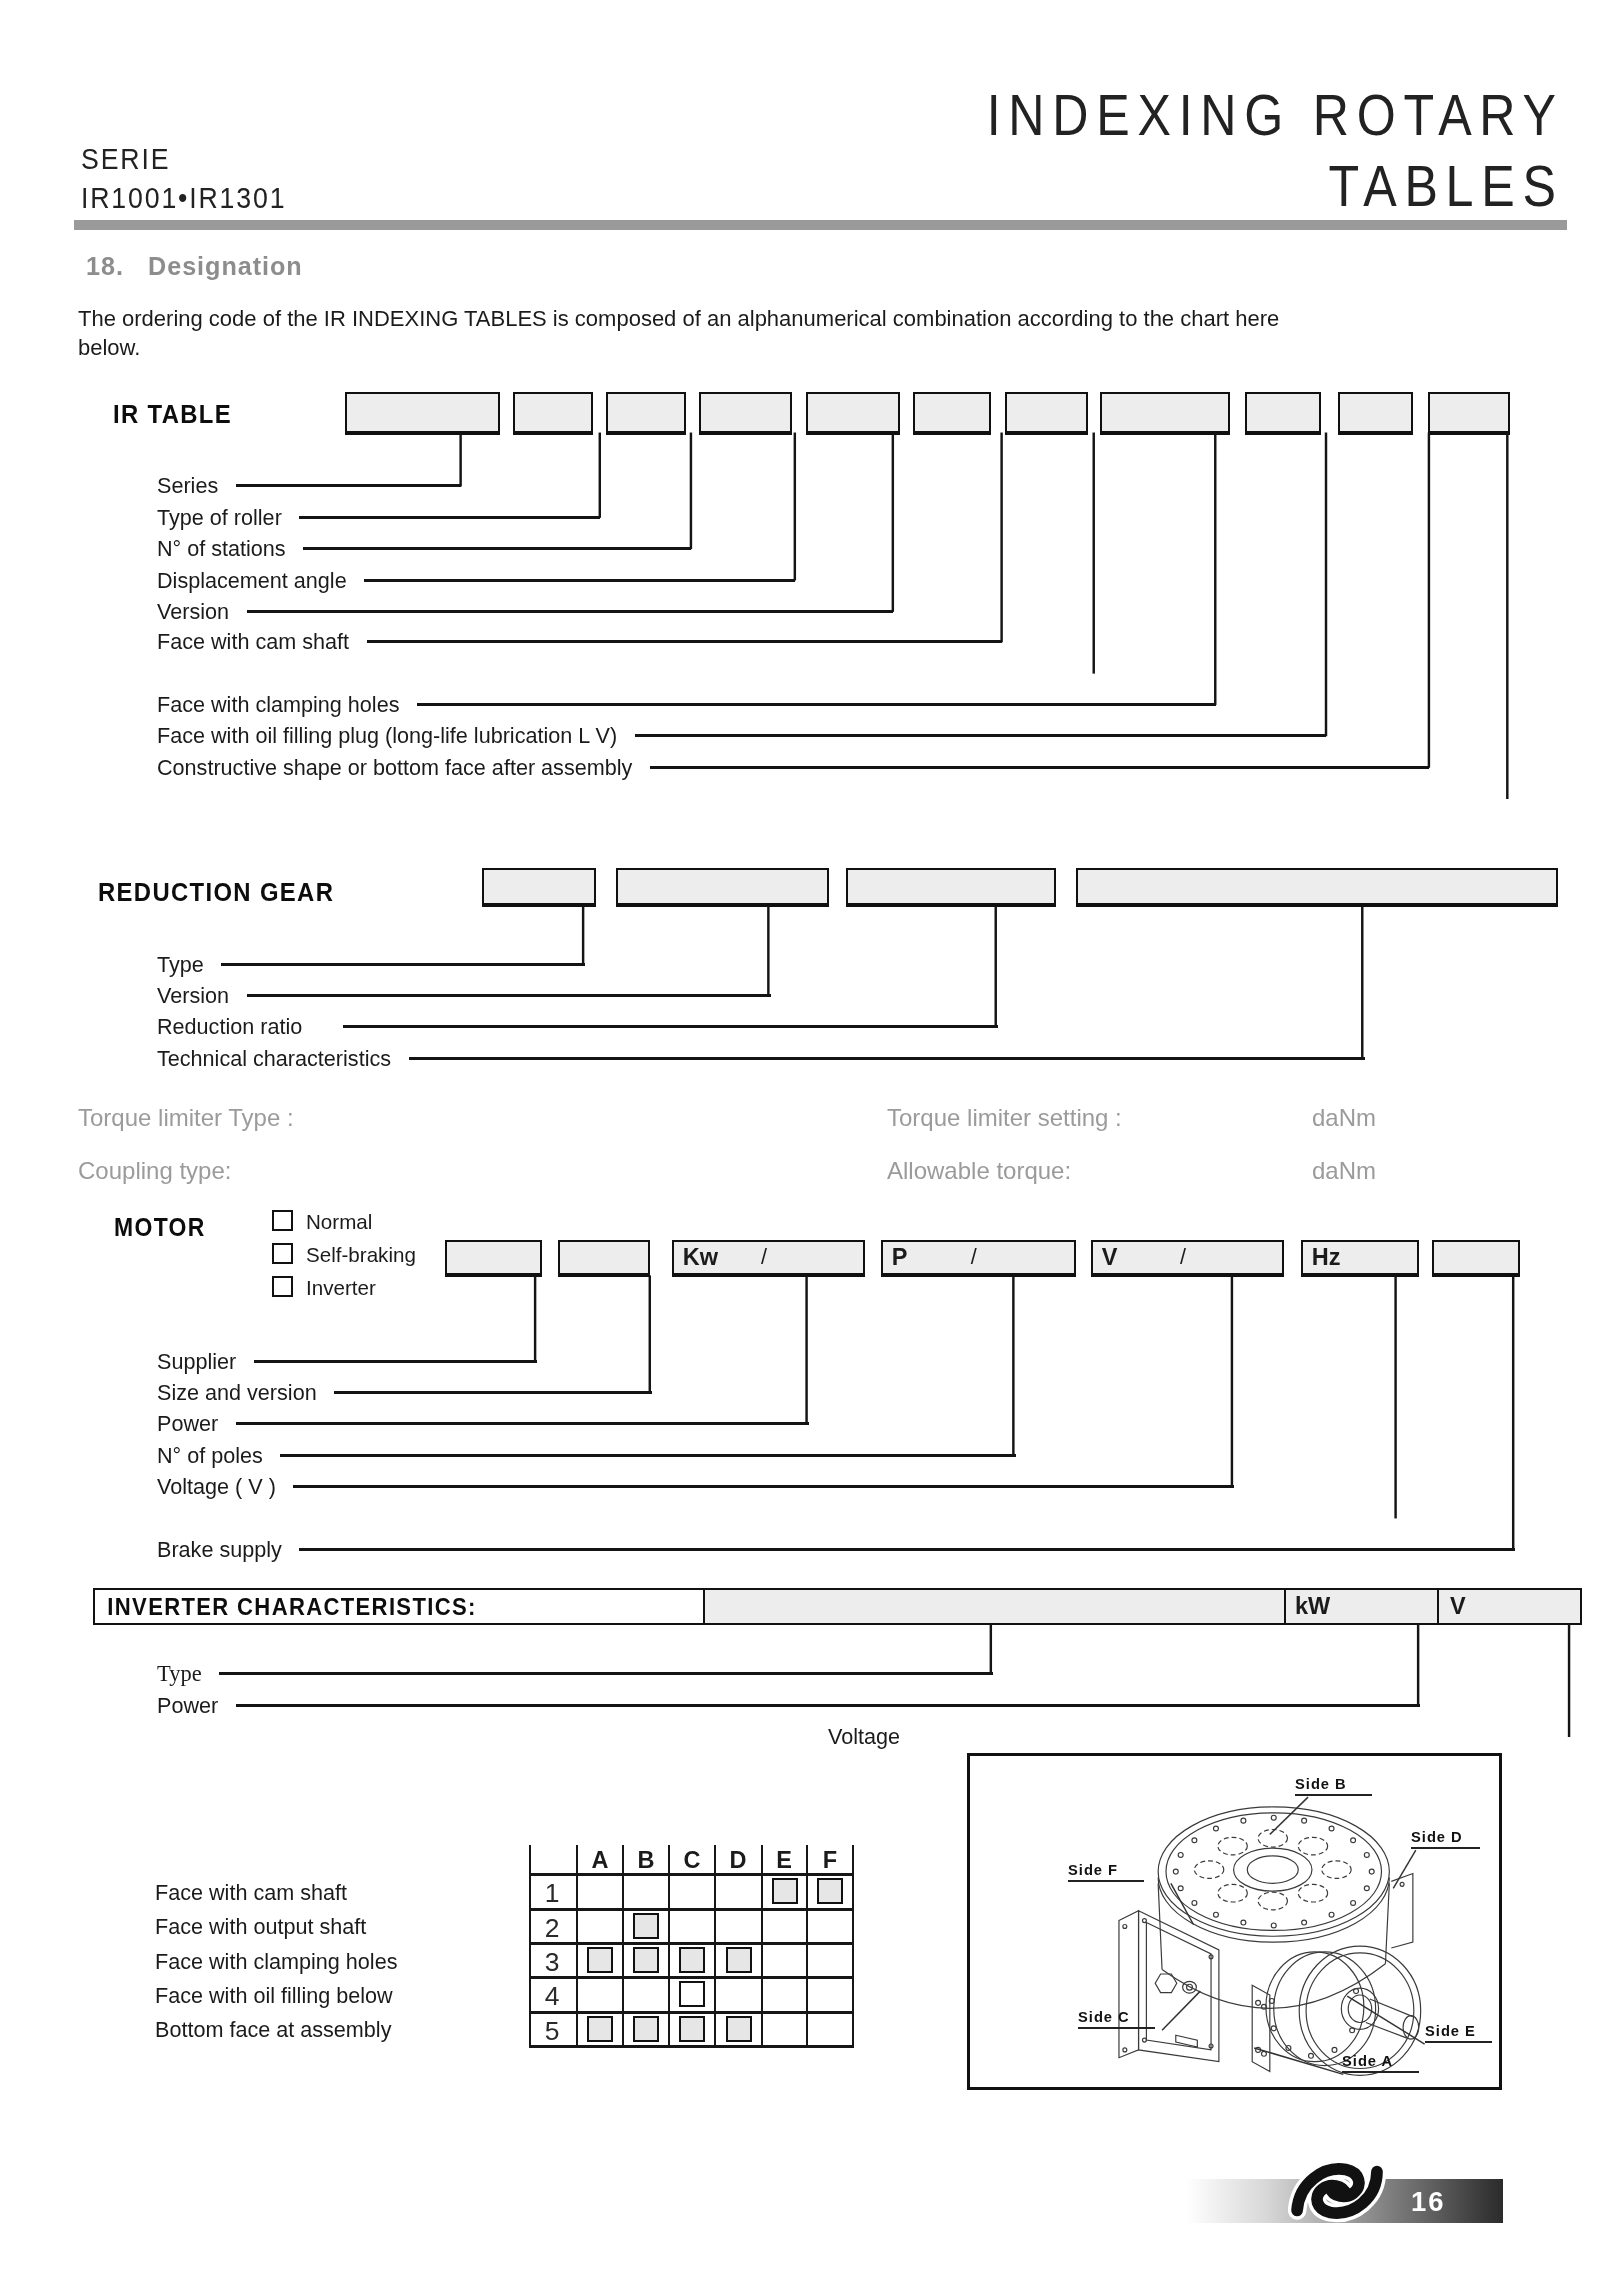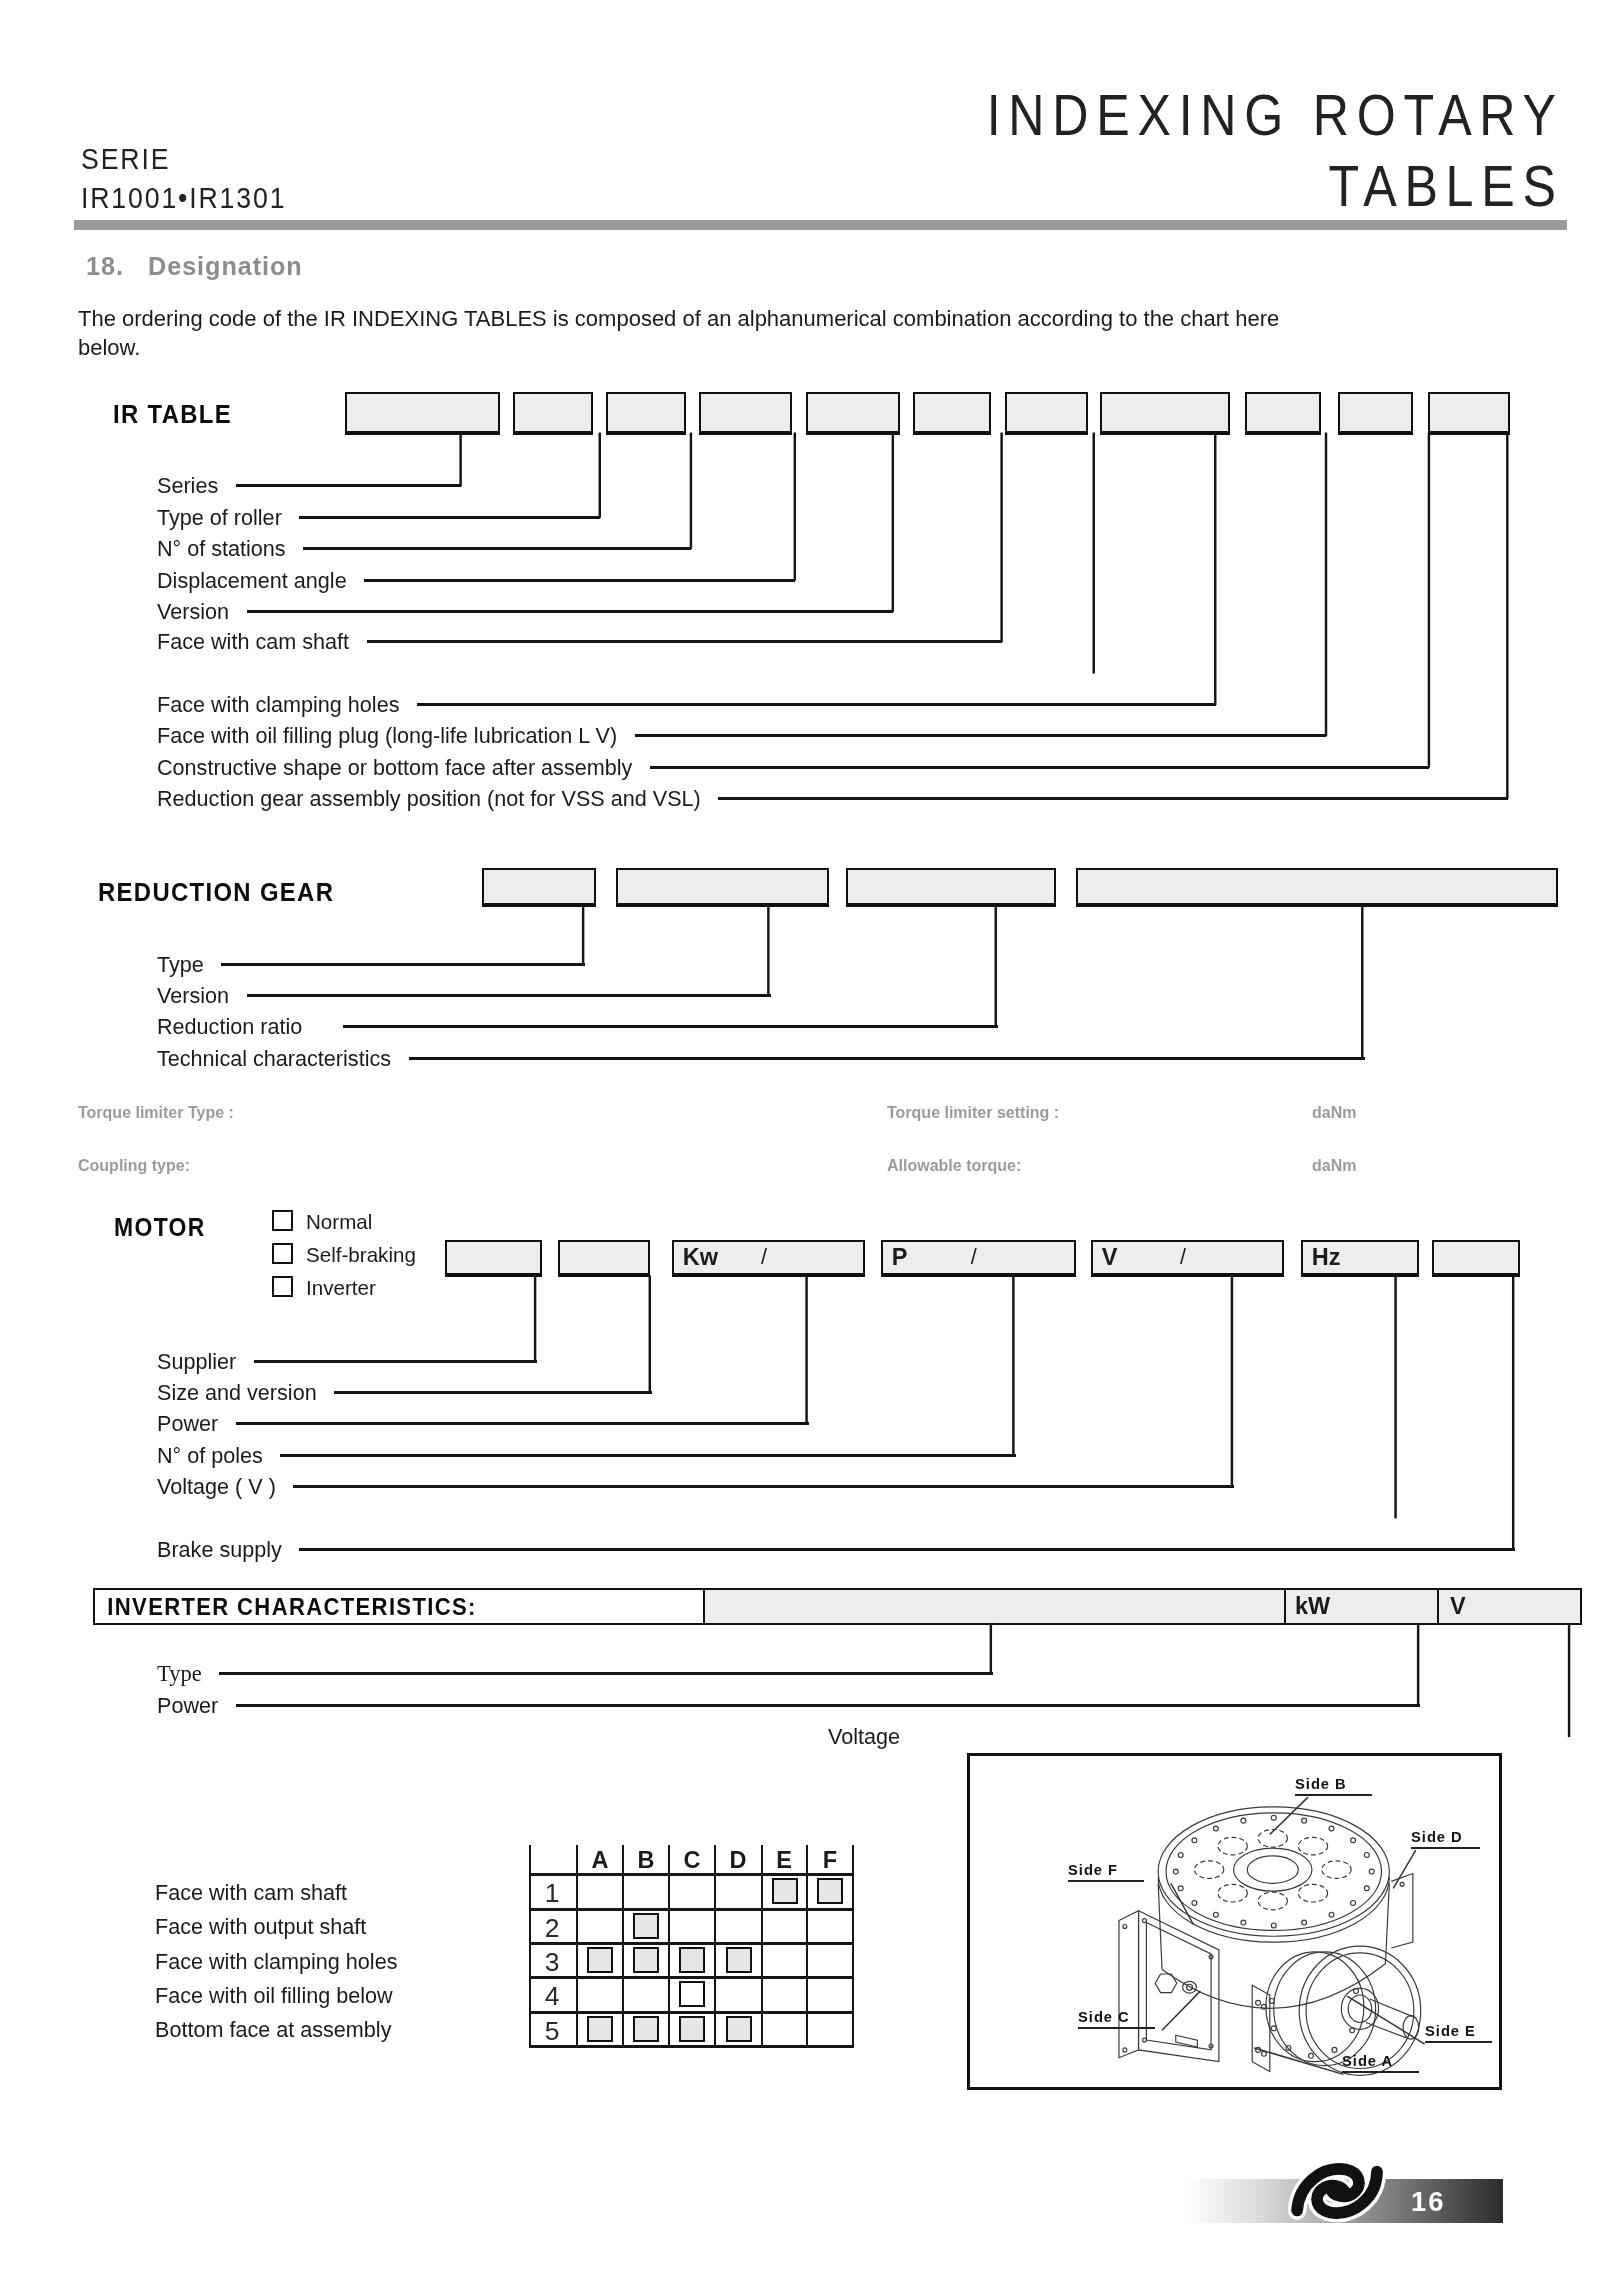--- a/index.html
+++ b/index.html
@@ -14,21 +14,21 @@
                 letter-spacing:1px;transform:scaleX(.95);transform-origin:left;}
   .intro{font-size:22px;line-height:29px;color:#1b1b1b;}
   
   .cbox{position:absolute;background:#ededed;border:2px solid #101010;border-bottom-width:4.9px;box-sizing:border-box;}
   .hgroup{font-size:26.5px;font-weight:bold;color:#0d0d0d;letter-spacing:1.5px;transform:scaleX(.9);transform-origin:left;white-space:nowrap;}
   
   .lbl-row{position:absolute;display:flex;align-items:center;height:25.5px;font-size:21.6px;white-space:nowrap;}
   .lbl-row .ln{flex:1;height:2.9px;background:#141414;margin-left:17.6px;}
   .serif{font-family:"Liberation Serif",serif;font-size:22.5px;}
   
-  .graytxt{font-size:16px;font-weight:bold;color:#9b9b9b;white-space:nowrap;text-align:center;}
+  .graytxt{font-size:24px;font-weight:normal;color:#9b9b9b;white-space:nowrap;text-align:center;}
   
   .opt-box{position:absolute;width:20.6px;height:20.6px;border:2.9px solid #111;box-sizing:border-box;background:#fff;}
   .opt-lbl{position:absolute;font-size:20.6px;color:#1b1b1b;white-space:nowrap;}
   .unit{font-weight:bold;font-size:23.5px;padding-left:8.8px;line-height:30px;}
   .slash{position:absolute;left:46%;top:2px;font-size:21.6px;}
   
   .inv-bar{position:absolute;background:#ededed;border:2.9px solid #111;box-sizing:border-box;}
   .inv-label-area{position:absolute;left:0;top:0;bottom:0;background:#fff;border-right:2px solid #111;display:flex;align-items:center;}
   .inv-sep{position:absolute;top:0;bottom:0;width:2px;background:#111;}
   .inv-unit{position:absolute;top:2.9px;font-weight:bold;font-size:23.5px;}
@@ -112,24 +112,20 @@
   <div class="lbl-row" style="left:157px;top:692px;width:1059px;">
       <span>Face with clamping holes</span>
       <span class="ln"></span>
     </div>
   <div class="lbl-row" style="left:157px;top:755px;width:1272px;">
       <span>Constructive shape or bottom face after assembly</span>
       <span class="ln"></span>
     </div>
   <div class="lbl-row" style="left:157px;top:723px;width:1169px;">
       <span>Face with oil filling plug (long-life lubrication L V)</span>
-      <span class="ln"></span>
-    </div>
-  <div class="lbl-row" style="left:157px;top:786px;width:1351px;">
-      <span>Reduction gear assembly position (not for VSS and VSL)</span>
       <span class="ln"></span>
     </div>
 
   <div class="abs hgroup" style="left:98px;top:877px;">REDUCTION  GEAR</div>
   <div class="cbox" style="left:482px;top:868px;width:114px;height:39px;"></div>
   <div class="cbox" style="left:616px;top:868px;width:213px;height:39px;"></div>
   <div class="cbox" style="left:846px;top:868px;width:210px;height:39px;"></div>
   <div class="cbox" style="left:1076px;top:868px;width:482px;height:39px;"></div>
 
   <div class="lbl-row" style="left:157px;top:952px;width:428px;">

